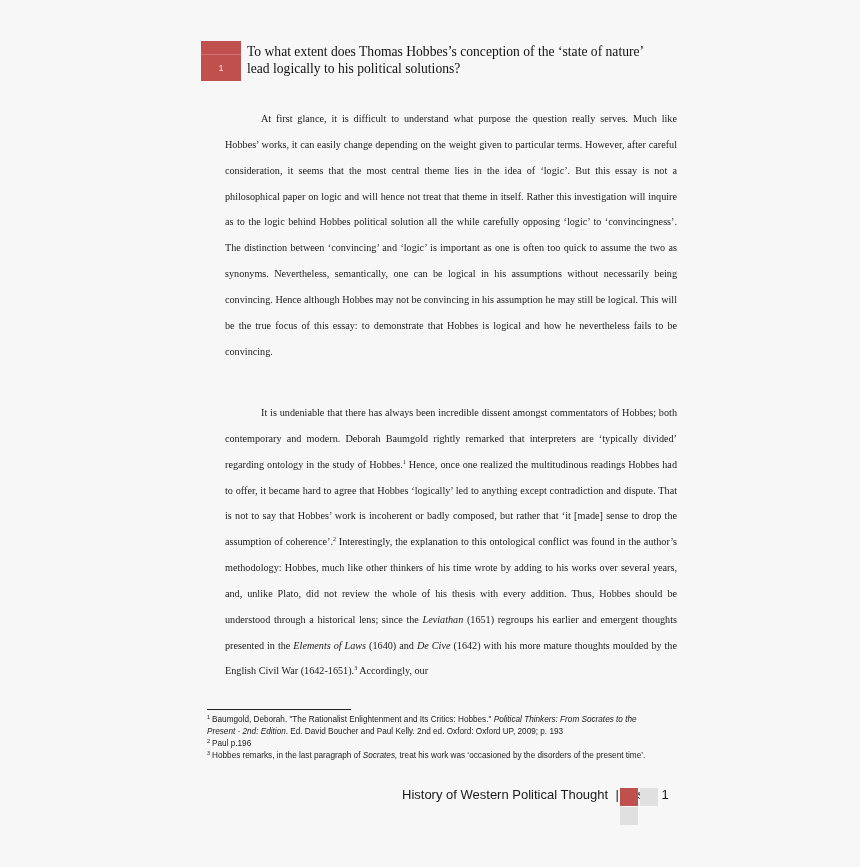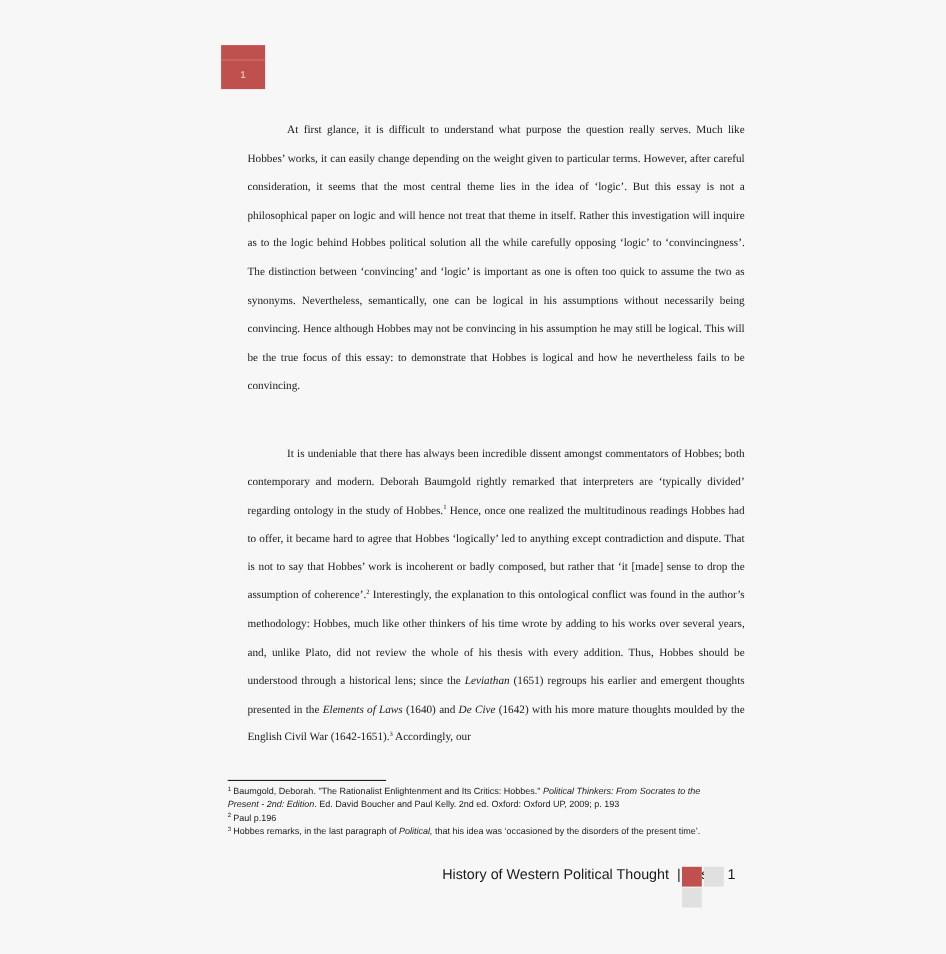--- a/index.html
+++ b/index.html
@@ -114,31 +114,32 @@
 </head>
 <body>
 
 <div class="page">
 
   <div class="chapter-block">
     <div class="divider"></div>
     <div class="num">1</div>
   </div>
 
+  <h1 class="title">To what extent does Thomas Hobbes’s conception of the ‘state of nature’ lead logically to his political solutions?</h1>
 
   <p class="body-text para1 indent">At first glance, it is difficult to understand what purpose the question really serves. Much like Hobbes’ works, it can easily change depending on the weight given to particular terms. However, after careful consideration, it seems that the most central theme lies in the idea of ‘logic’. But this essay is not a philosophical paper on logic and will hence not treat that theme in itself. Rather this investigation will inquire as to the logic behind Hobbes political solution all the while carefully opposing ‘logic’ to ‘convincingness’. The distinction between ‘convincing’ and ‘logic’ is important as one is often too quick to assume the two as synonyms. Nevertheless, semantically, one can be logical in his assumptions without necessarily being convincing. Hence although Hobbes may not be convincing in his assumption he may still be logical. This will be the true focus of this essay: to demonstrate that Hobbes is logical and how he nevertheless fails to be convincing.</p>
 
   <p class="body-text para2 indent"><span>It is undeniable that there has always been incredible dissent amongst commentators of Hobbes; both contemporary and modern. Deborah Baumgold rightly remarked that interpreters are ‘typically divided’ regarding ontology in the study of Hobbes.</span><sup class="fnref">1</sup><span> Hence, once one realized the multitudinous readings Hobbes had to offer, it became hard to agree that Hobbes ‘logically’ led to anything except contradiction and dispute. That is not to say that Hobbes’ work is incoherent or badly composed, but rather that ‘it [made] sense to drop the assumption of coherence’.</span><sup class="fnref">2</sup><span> Interestingly, the explanation to this ontological conflict was found in the author’s methodology: Hobbes, much like other thinkers of his time wrote by adding to his works over several years, and, unlike Plato, did not review the whole of his thesis with every addition. Thus, Hobbes should be understood through a historical lens; since the </span><em>Leviathan</em><span> (1651) regroups his earlier and emergent thoughts presented in the </span><em>Elements of Laws</em><span> (1640) and </span><em>De Cive</em><span> (1642) with his more mature thoughts moulded by the English Civil War (1642-1651).</span><sup class="fnref">3</sup><span> Accordingly, our</span></p>
 
   <div class="fn-rule"></div>
 
   <div class="footnotes">
     <p class="footnote"><sup>1</sup><span>Baumgold, Deborah. "The Rationalist Enlightenment and Its Critics: Hobbes." </span><em>Political Thinkers: From Socrates to the Present - 2nd: Edition</em><span>. Ed. David Boucher and Paul Kelly. 2nd ed. Oxford: Oxford UP, 2009;  p. 193</span></p>
     <p class="footnote"><sup>2</sup><span>Paul p.196</span></p>
-    <p class="footnote"><sup>3</sup><span>Hobbes remarks, in the last paragraph of </span><em>Political,</em><span> that his idea was ‘occasioned by the disorders of the present time’.</span></p>
+    <p class="footnote"><sup>3</sup><span>Hobbes remarks, in the last paragraph of </span><em>Socrates,</em><span> treat his work was ‘occasioned by the disorders of the present time’.</span></p>
   </div>
 
   <div class="footer-text">History of Western Political Thought  | Essay 1</div>
   <div class="footer-sq sq-red"></div>
   <div class="footer-sq sq-gray-right"></div>
   <div class="footer-sq sq-gray-below"></div>
 
 </div>
 
 </body></html>

